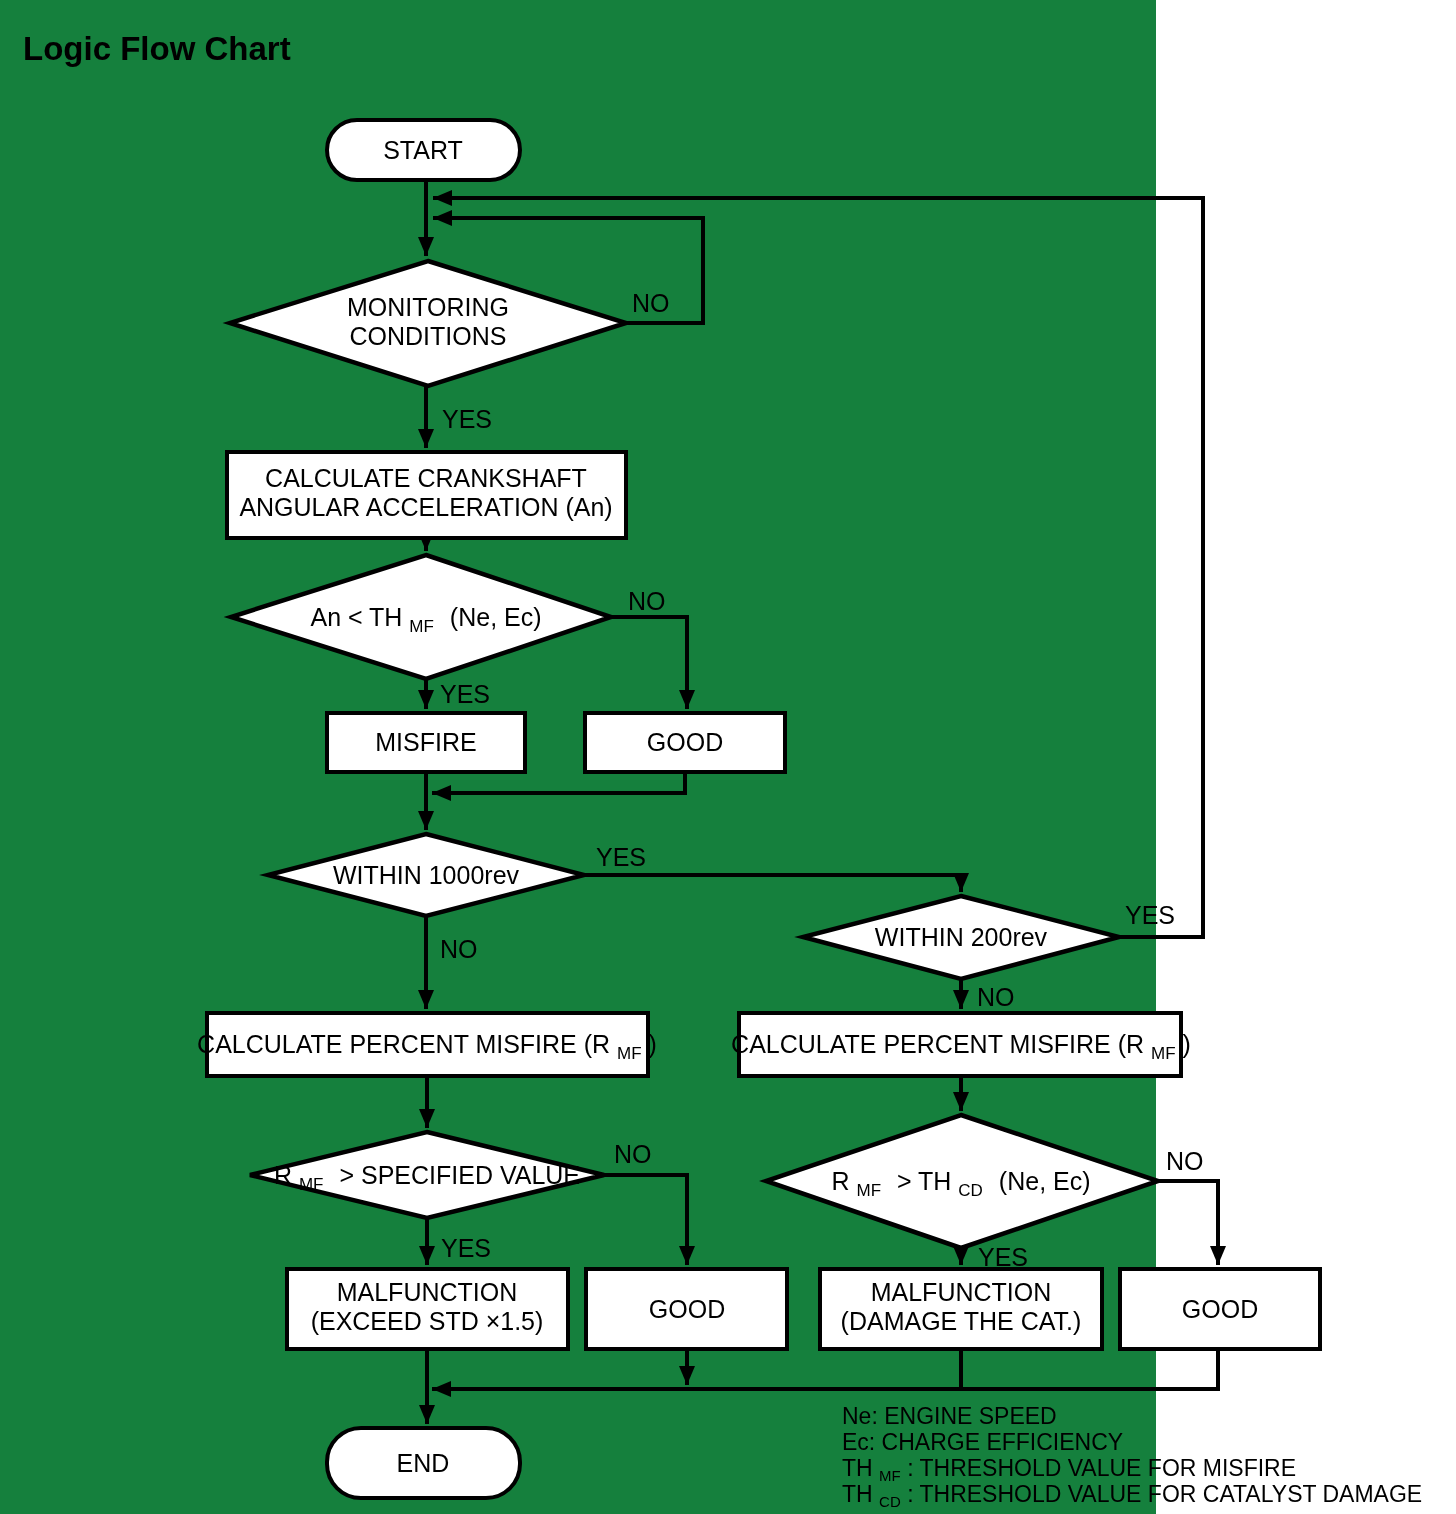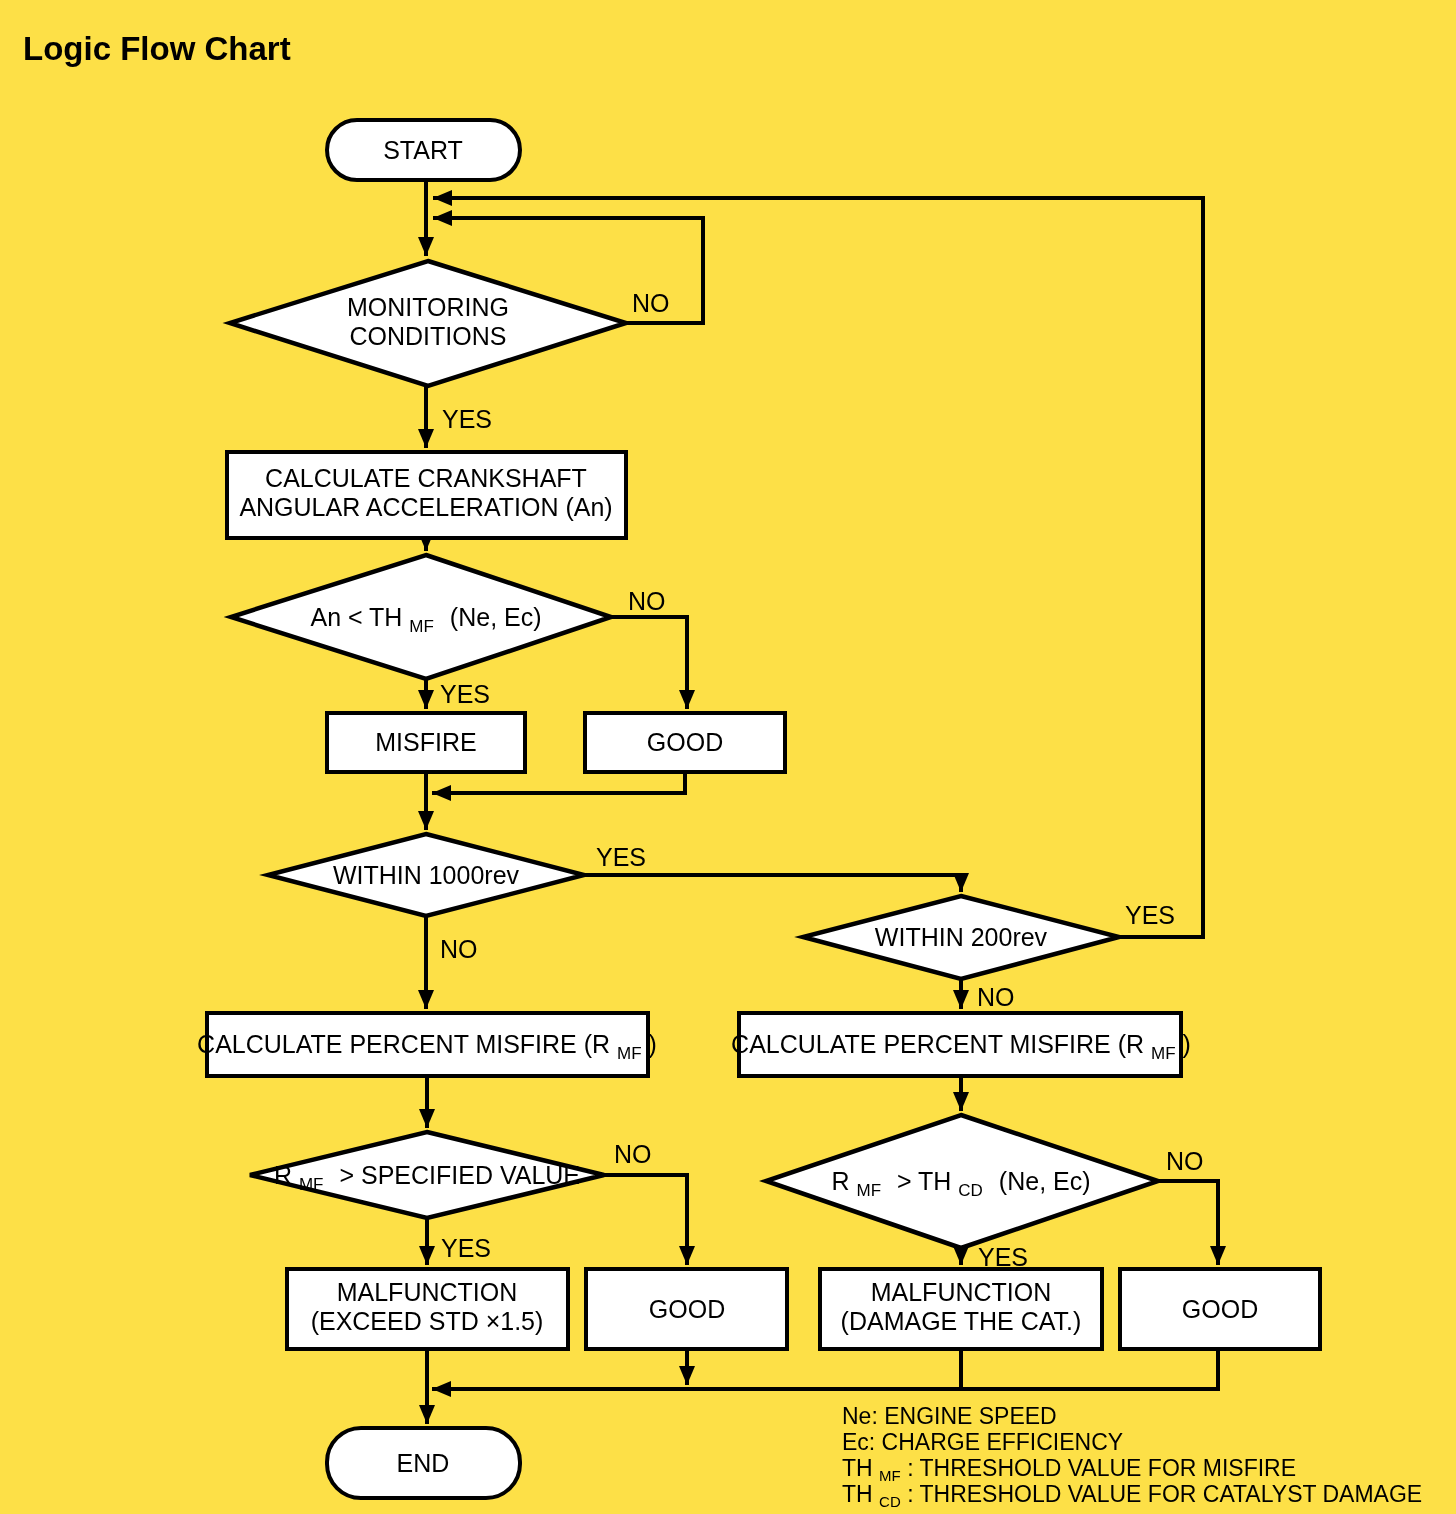--- a/index.html
+++ b/index.html
@@ -2,23 +2,23 @@
 <html><head>
 <meta charset="utf-8">
 <style>
   html, body {
     margin: 0;
     padding: 0;
     background: #ffffff;
   }
   .page {
     position: relative;
-    width: 1456px;
+    width: 1156px;
     height: 1514px;
-    background: #fde047;
+    background: #15803d;
     font-family: "Liberation Sans", sans-serif;
   }
   svg text {
     font-family: "Liberation Sans", sans-serif;
     fill: #000000;
   }
   .node-label { font-size: 25px; }
   .edge-label { font-size: 25px; }
   .sub { font-size: 17px; }
   .legend-text { font-size: 23px; }

